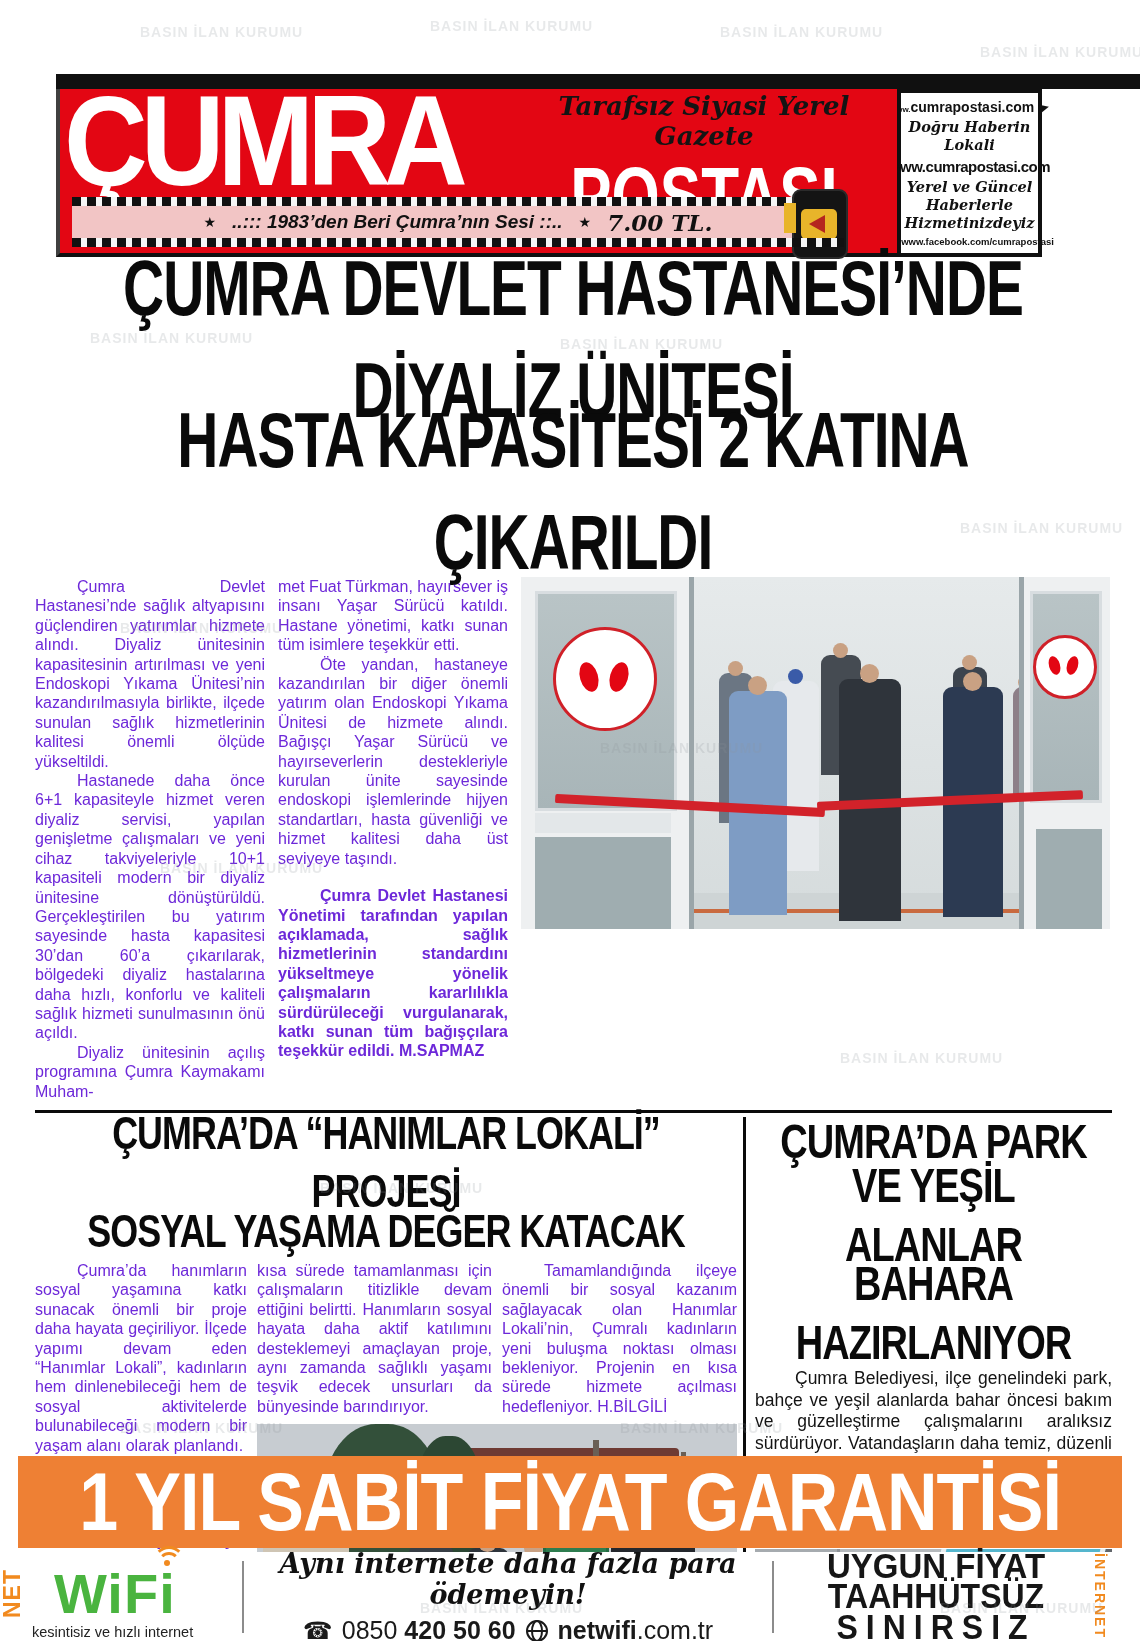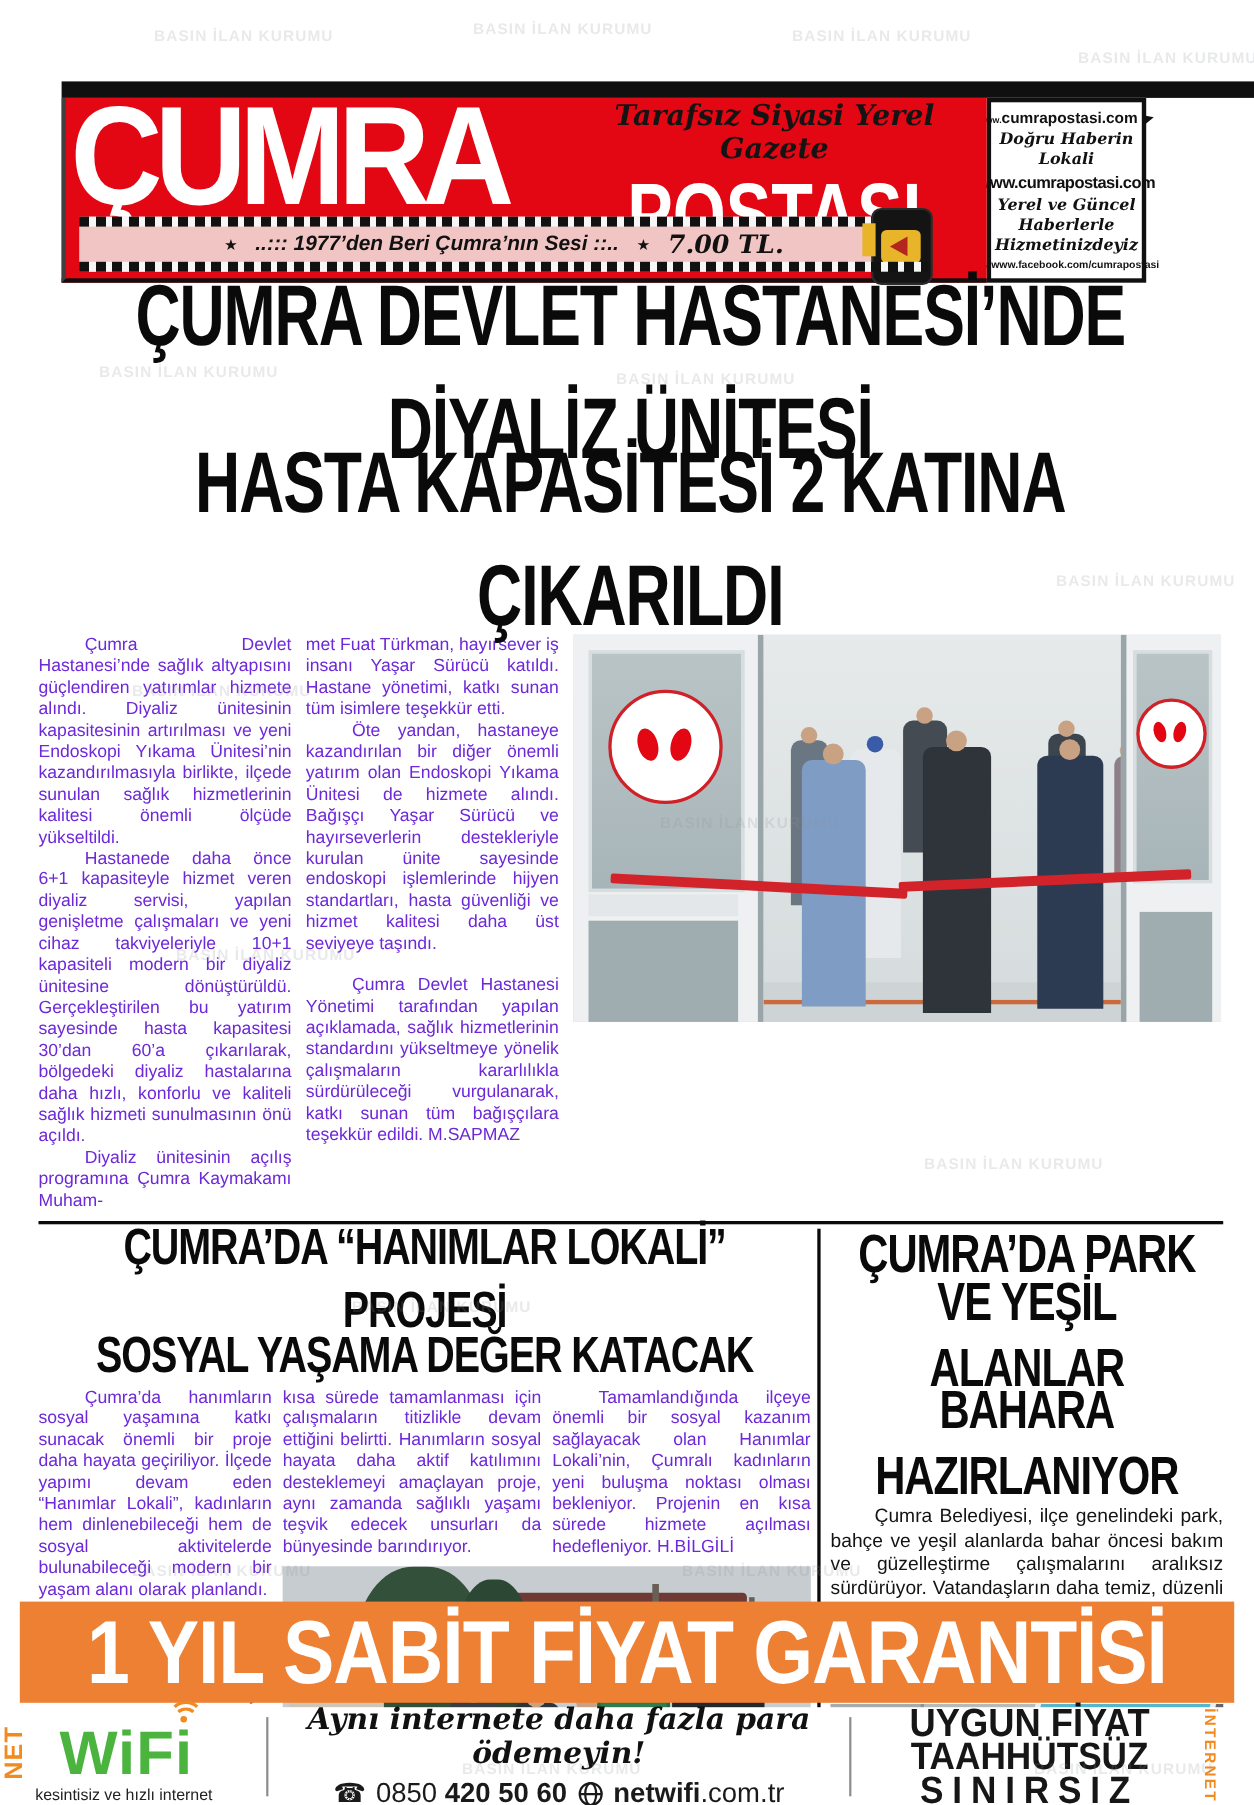--- a/index.html
+++ b/index.html
@@ -49,21 +49,21 @@
   .i-fb{display:flex;align-items:center;gap:3px;font-size:9.5px;font-weight:bold;color:#111;}
   
   .hl{margin:6px 28px 0 34px;}
   .hl-line{font-weight:900;color:#0a0a0a;text-align:center;letter-spacing:-1px;}
   .h1a{font-size:58px;line-height:76px;transform:scale(.98,1.35);}
   .h2line{font-size:37px;line-height:46px;transform:scale(.97,1.25);}
   .h3line{font-size:40px;line-height:49px;transform:scale(.95,1.22);}
   
   .body p{margin:0;text-align:justify;font-size:16px;line-height:19.4px;color:#6d28d9;text-indent:42px;}
   .body p.ni{text-indent:0;}
-  .body p.g{margin-top:18px;}
+  .body p.g{margin-top:18px;font-weight:bold;}
   
   .a1{display:flex;gap:13px;margin:10px 30px 0 35px;}
   .a1 .c{width:230px;flex:none;}
   .photo{position:relative;overflow:hidden;}
   .photo1{flex:1;height:352px;background:linear-gradient(#d9dee0,#c8ced1);}
   .hdiv{height:3px;background:#0a0a0a;margin:9px 28px 0 35px;}
   
   .lower{display:flex;margin:4px 28px 0 35px;align-items:stretch;}
   .lo-left{width:702px;flex:none;}
   .vdiv{width:3px;background:#0a0a0a;flex:none;margin-left:6px;}
@@ -154,21 +154,21 @@
   <header class="m-row">
     <div class="m-red">
       <div class="m-title">ÇUMRA</div>
       <div class="m-right">
         <div class="m-tagline">Tarafsız Siyasi Yerel Gazete</div>
         <div class="m-sub">POSTASI</div>
       </div>
       <div class="datebar">
         <div class="datebar-inner">
           <span class="d-star">★</span>
-          <span class="d-slogan">..::: 1977’den Beri Çumra’nın Sesi ::..</span>
+          <span class="d-slogan">..::: 1983’den Beri Çumra’nın Sesi ::..</span>
           <span class="d-star">★</span>
           <span class="d-serif">7.00 TL.</span>
         </div>
         <div class="canister">
           <span class="film abs"></span>
           <span class="band abs"></span>
           <span class="tri abs"></span>
         </div>
       </div>
     </div>

